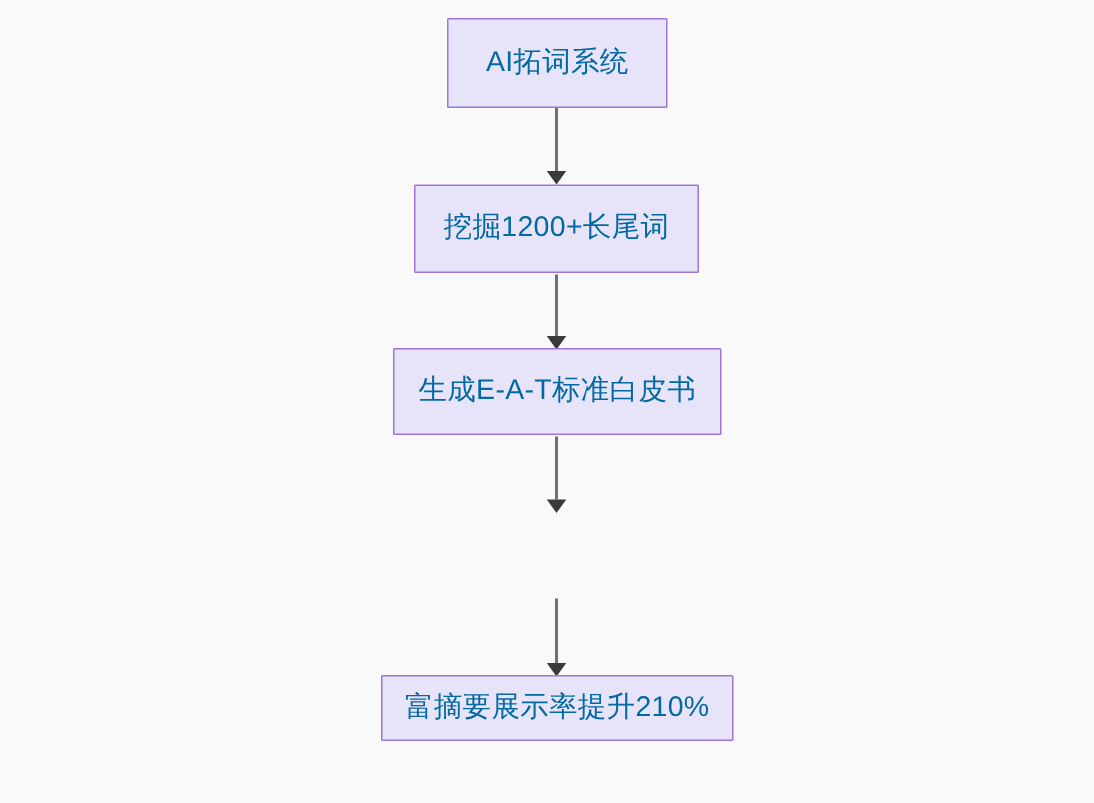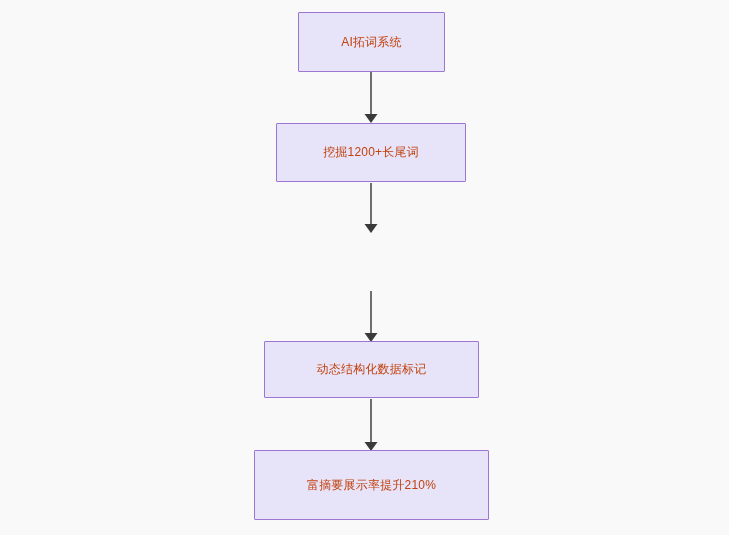--- a/index.html
+++ b/index.html
@@ -22,23 +22,23 @@
     position: absolute;
     box-sizing: border-box;
     display: flex;
     align-items: center;
     justify-content: center;
     background: #e7e4fa;
     border: 1.6px solid #9d76d4;
     border-radius: 1px;
   }
   .node-label {
-    font-size: 12px;
+    font-size: 19px;
     line-height: 1.2;
-    color: #c2410c;
+    color: #0369a1;
     letter-spacing: 0.2px;
     white-space: nowrap;
   }
   .edge {
     position: absolute;
     overflow: visible;
   }
   .edge-line {
     stroke: #6f6f6f;
     stroke-width: 2;
@@ -74,22 +74,22 @@
   </svg>
 
   <div class="node" style="left:298px; top:12px; width:147px; height:60px;">
     <span class="node-label">AI拓词系统</span>
   </div>
 
   <div class="node" style="left:276px; top:123px; width:190px; height:59px;text-align:right;">
     <span class="node-label">挖掘1200+长尾词</span>
   </div>
 
-
-  <div class="node" style="left:264px; top:341px; width:215px; height:57px;">
-    <span class="node-label">动态结构化数据标记</span>
+  <div class="node" style="left:262px; top:232px; width:219px; height:58px;">
+    <span class="node-label">生成E-A-T标准白皮书</span>
   </div>
 
-  <div class="node" style="left:254px; top:450px; width:235px; height:70px;">
+
+  <div class="node" style="left:254px; top:450px; width:235px; height:44px;">
     <span class="node-label">富摘要展示率提升210%</span>
   </div>
 
 </div>
 
 </body></html>

